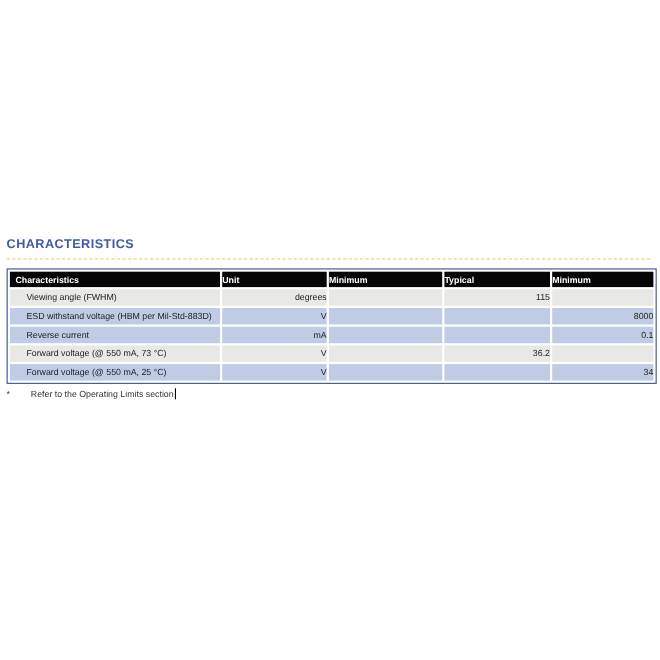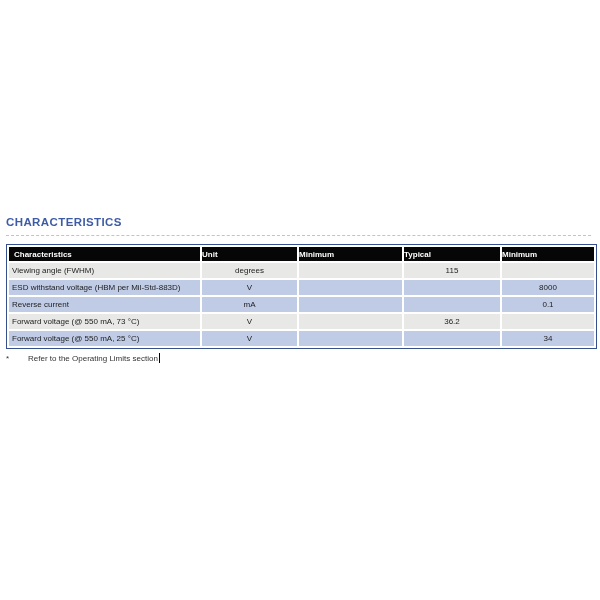--- a/index.html
+++ b/index.html
@@ -59,26 +59,26 @@
     text-align: left;
     vertical-align: middle;
     overflow: hidden;
     white-space: nowrap;
   }
   table.char-table th.left { text-align: left; padding-left: 5px; }
   table.char-table td {
     font-size: 8px;
     color: var(--cell-text);
     height: 15px;
-    text-align: center;
+    text-align: right;
     vertical-align: middle;
     overflow: hidden;
     white-space: nowrap;
   }
-  table.char-table td.left { text-align: left; padding-left: 3px; }
+  table.char-table td.left { text-align: left; padding-left: 15px; }
   tr.row-gray td { background: var(--row-gray); }
   tr.row-blue td { background: var(--row-blue); }
   .footnote {
     margin-top: 4px;
     font-size: 8px;
     color: var(--footnote-text);
     display: flex;
     align-items: center;
   }
   .footnote .marker {

